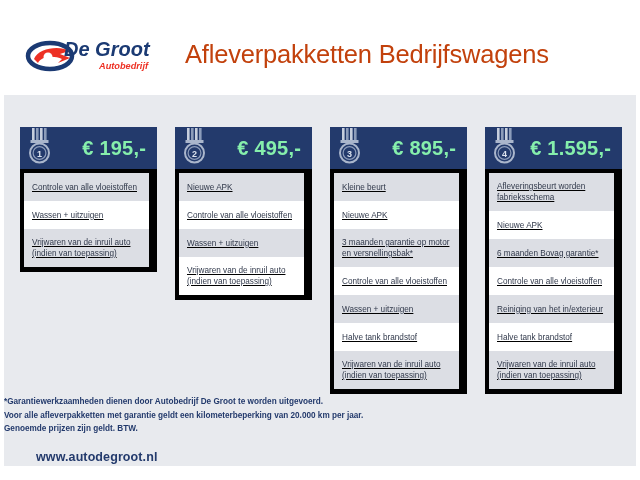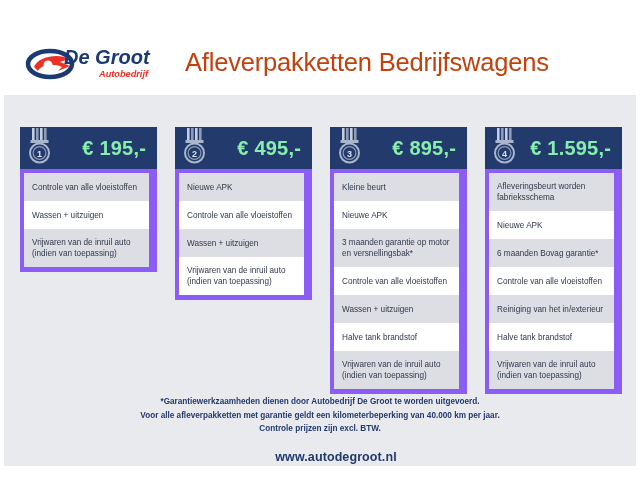--- a/index.html
+++ b/index.html
@@ -16,21 +16,21 @@
     position: relative;
     width: 640px;
     height: 480px;
     background: #ffffff;
   }
 
   
   .header {
     position: absolute;
     left: 0;
-    top: 12px;
+    top: 4px;
     width: 604px;
     height: 95px;
     background: #ffffff;
     display: flex;
     align-items: center;
   }
 
   .logo {
     position: absolute;
     left: 20px;
@@ -103,23 +103,24 @@
 
   .price-text {
     color: #86efac;
     font-size: 20px;
     font-weight: bold;
     letter-spacing: 0.2px;
     white-space: nowrap;
   }
 
   .items {
-    background: #8b5cf6;
+    background: #000000;
     padding: 4px 8px 5px 4px;
     box-sizing: border-box;
+    text-decoration: underline;
   }
 
   .item {
     font-size: 8.2px;
     line-height: 11px;
     color: #30384a;
     padding: 8px 7px 8px 8px;
     box-sizing: border-box;
     background: #ffffff;
     min-height: 28px;
@@ -130,21 +131,21 @@
   .item.alt { background: #dcdee4; }
 
   .item-text { display: block; }
 
   
   .footer {
     position: absolute;
     left: 0;
     top: 300px;
     width: 632px;
-    text-align: center;
+    text-align: left;
   }
 
   .note-line {
     font-size: 8.2px;
     line-height: 13.5px;
     color: #233a6c;
     font-weight: bold;
   }
 
   .site {
@@ -328,19 +329,19 @@
               <span class="item-text" style="white-space: pre-line;">Vrijwaren van de inruil auto
 (indien van toepassing)</span>
             </div>
         </div>
       </div>
 
     </div>
 
     <div class="footer">
       <div class="note-line">*Garantiewerkzaamheden dienen door Autobedrijf De Groot te worden uitgevoerd.</div>
-      <div class="note-line">Voor alle afleverpakketten met garantie geldt een kilometerbeperking van 40.000 km per jaar.</div>
-      <div class="note-line">Controle prijzen zijn excl. BTW.</div>
+      <div class="note-line">Voor alle afleverpakketten met garantie geldt een kilometerbeperking van 20.000 km per jaar.</div>
+      <div class="note-line">Genoemde prijzen zijn geldt. BTW.</div>
       <div class="site">www.autodegroot.nl</div>
     </div>
 
   </div>
 </div>
 
 </body></html>

